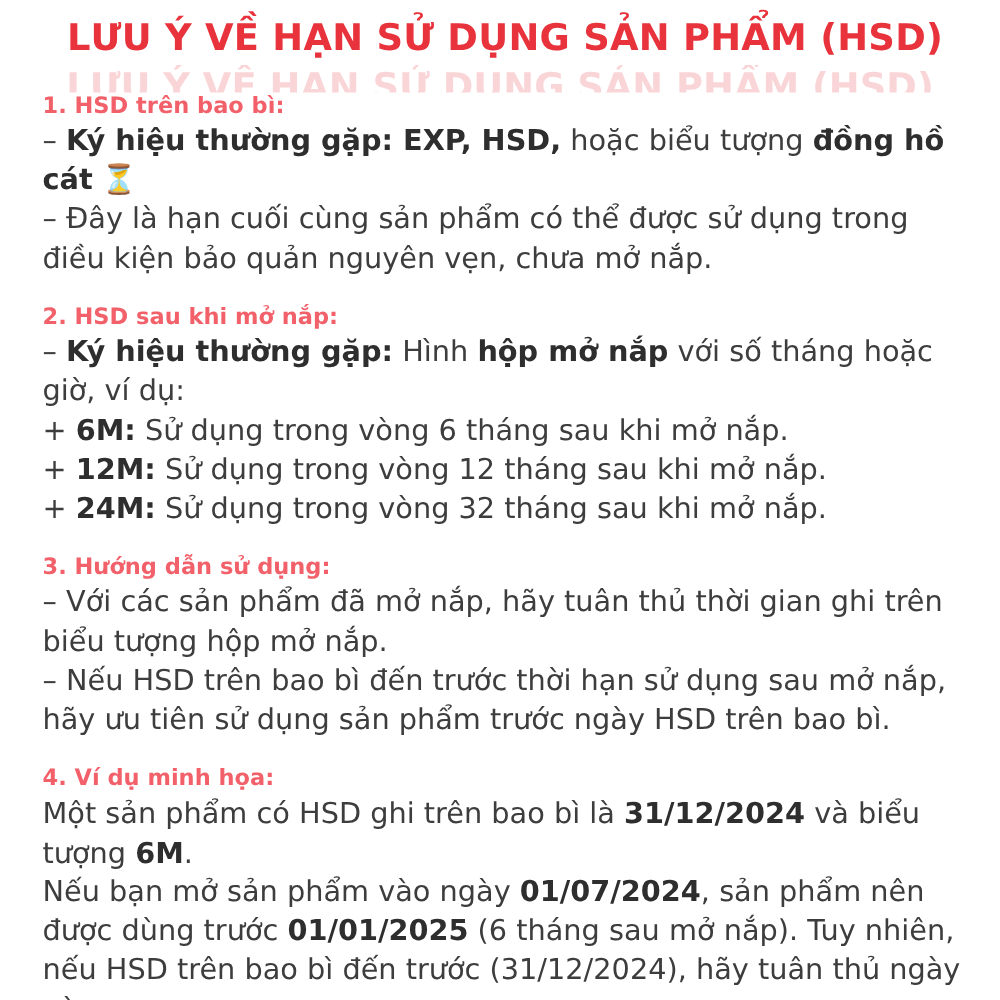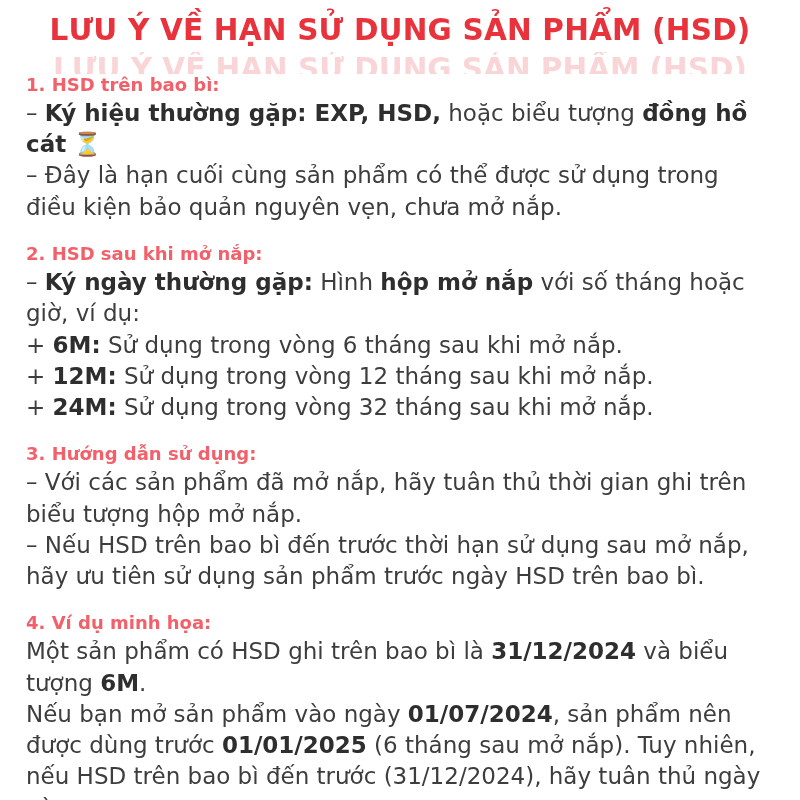--- a/index.html
+++ b/index.html
@@ -12,21 +12,21 @@
     background: #ffffff;
     font-family: "DejaVu Sans", sans-serif;
     color: #3a3a3a;
     overflow: hidden;
   }
   .page {
     position: relative;
     width: 800px;
     height: 692px;
     box-sizing: border-box;
-    padding: 14px 26px 0 26px;
+    padding: 14px 26px 0 34px;
   }
   .title {
     text-align: center;
     color: #e8323c;
     font-weight: bold;
     font-size: 29.5px;
     letter-spacing: 0.2px;
     line-height: 1.15;
     white-space: nowrap;
   }
@@ -77,21 +77,21 @@
   <div class="ghost">LƯU Ý VỀ HẠN SỬ DỤNG SẢN PHẨM (HSD)</div>
 
   <div id="sections">
       <div class="section first">
         <div class="sec-head">1. HSD trên bao bì:</div>
         <div class="line"><span>– </span><b>Ký hiệu thường gặp: EXP, HSD,</b><span> hoặc biểu tượng </span><b>đồng hồ cát</b><span> ⏳</span></div>
         <div class="line"><span>– Đây là hạn cuối cùng sản phẩm có thể được sử dụng trong điều kiện bảo quản nguyên vẹn, chưa mở nắp.</span></div>
       </div>
       <div class="section">
         <div class="sec-head">2. HSD sau khi mở nắp:</div>
-        <div class="line"><span>– </span><b>Ký ngày thường gặp:</b><span> Hình </span><b>hộp mở nắp</b><span> với số tháng hoặc giờ, ví dụ:</span></div>
+        <div class="line"><span>– </span><b>Ký hiệu thường gặp:</b><span> Hình </span><b>hộp mở nắp</b><span> với số tháng hoặc giờ, ví dụ:</span></div>
         <div class="line"><span>+ </span><b>6M:</b><span> Sử dụng trong vòng 6 tháng sau khi mở nắp.</span></div>
         <div class="line"><span>+ </span><b>12M:</b><span> Sử dụng trong vòng 12 tháng sau khi mở nắp.</span></div>
         <div class="line"><span>+ </span><b>24M:</b><span> Sử dụng trong vòng 32 tháng sau khi mở nắp.</span></div>
       </div>
       <div class="section">
         <div class="sec-head">3. Hướng dẫn sử dụng:</div>
         <div class="line"><span>– Với các sản phẩm đã mở nắp, hãy tuân thủ thời gian ghi trên biểu tượng hộp mở nắp.</span></div>
         <div class="line"><span>– Nếu HSD trên bao bì đến trước thời hạn sử dụng sau mở nắp, hãy ưu tiên sử dụng sản phẩm trước ngày HSD trên bao bì.</span></div>
       </div>
       <div class="section">

